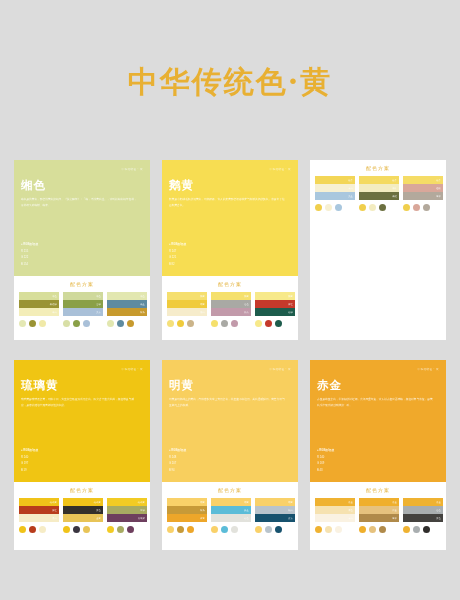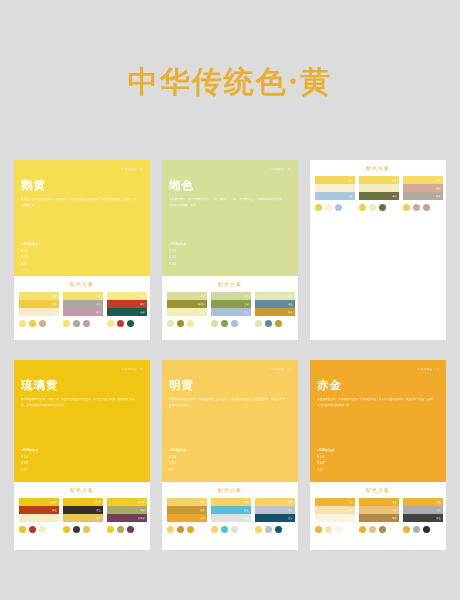--- a/index.html
+++ b/index.html
@@ -134,20 +134,92 @@
 </style>
 </head>
 <body>
 
 <div id="page">
 
   <div class="page-title">中华传统色·黄</div>
 
   <div class="grid">
       <div class="card">
+        <div class="hero" style="background: rgb(215, 222, 154);">
+          <div class="watermark">中华传统色 · 黄</div>
+          <div class="cname">缃色</div>
+          <div class="cdesc">缃色是浅黄色，形容浅黄色的绢帛。《说文解字》：「缃，帛浅黄色也。」古时以缃色绢帛包书，故书卷又称缃帙、缃素。</div>
+          <div class="cvals">
+            <div class="vline head">● RGB值/色值</div>
+            <div class="vline">R 215</div>
+            <div class="vline">G 222</div>
+            <div class="vline">B 154</div>
+          </div>
+        </div>
+        <div class="pal">
+          <div class="pal-title">配色方案</div>
+          <div class="pal-row">
+            <div class="pal-col">
+              <div class="stack">
+                <div class="band" style="background: rgb(215, 222, 154);">
+                  <span>缃色</span>
+                </div>
+                <div class="band" style="background: rgb(154, 147, 52);">
+                  <span>橄榄绿</span>
+                </div>
+                <div class="band" style="background: rgb(243, 237, 184);">
+                  <span>米白</span>
+                </div>
+              </div>
+              <div class="dots">
+                <div class="dot" style="background: rgb(228, 232, 180);"></div>
+                <div class="dot" style="background: rgb(154, 147, 52);"></div>
+                <div class="dot" style="background: rgb(240, 233, 168);"></div>
+              </div>
+            </div>
+            <div class="pal-col">
+              <div class="stack">
+                <div class="band" style="background: rgb(207, 217, 155);">
+                  <span>缃色</span>
+                </div>
+                <div class="band" style="background: rgb(138, 160, 72);">
+                  <span>苔绿</span>
+                </div>
+                <div class="band" style="background: rgb(169, 192, 216);">
+                  <span>天青</span>
+                </div>
+              </div>
+              <div class="dots">
+                <div class="dot" style="background: rgb(216, 223, 166);"></div>
+                <div class="dot" style="background: rgb(138, 160, 72);"></div>
+                <div class="dot" style="background: rgb(169, 192, 216);"></div>
+              </div>
+            </div>
+            <div class="pal-col">
+              <div class="stack">
+                <div class="band" style="background: rgb(226, 231, 176);">
+                  <span>缃色</span>
+                </div>
+                <div class="band" style="background: rgb(95, 139, 160);">
+                  <span>黛蓝</span>
+                </div>
+                <div class="band" style="background: rgb(199, 154, 46);">
+                  <span>秋香</span>
+                </div>
+              </div>
+              <div class="dots">
+                <div class="dot" style="background: rgb(226, 231, 176);"></div>
+                <div class="dot" style="background: rgb(95, 139, 160);"></div>
+                <div class="dot" style="background: rgb(199, 154, 46);"></div>
+              </div>
+            </div>
+          </div>
+        </div>
+      </div>
+      <div class="card">
         <div class="hero" style="background: rgb(247, 221, 82);">
           <div class="watermark">中华传统色 · 黄</div>
           <div class="cname">鹅黄</div>
           <div class="cdesc">鹅黄是小鹅绒毛般的淡黄色，明亮娇嫩。古人以鹅黄形容初春柳芽与新酿美酒的颜色，亦是女子妆面额黄之色。</div>
           <div class="cvals">
             <div class="vline head">● RGB值/色值</div>
             <div class="vline">R 247</div>
             <div class="vline">G 221</div>
             <div class="vline">B 82</div>
           </div>
@@ -200,92 +272,20 @@
                   <span>朱红</span>
                 </div>
                 <div class="band" style="background: rgb(29, 92, 76);">
                   <span>松绿</span>
                 </div>
               </div>
               <div class="dots">
                 <div class="dot" style="background: rgb(247, 233, 138);"></div>
                 <div class="dot" style="background: rgb(197, 57, 43);"></div>
                 <div class="dot" style="background: rgb(29, 92, 76);"></div>
-              </div>
-            </div>
-          </div>
-        </div>
-      </div>
-      <div class="card">
-        <div class="hero" style="background: rgb(215, 222, 154);">
-          <div class="watermark">中华传统色 · 黄</div>
-          <div class="cname">缃色</div>
-          <div class="cdesc">缃色是浅黄色，形容浅黄色的绢帛。《说文解字》：「缃，帛浅黄色也。」古时以缃色绢帛包书，故书卷又称缃帙、缃素。</div>
-          <div class="cvals">
-            <div class="vline head">● RGB值/色值</div>
-            <div class="vline">R 215</div>
-            <div class="vline">G 222</div>
-            <div class="vline">B 154</div>
-          </div>
-        </div>
-        <div class="pal">
-          <div class="pal-title">配色方案</div>
-          <div class="pal-row">
-            <div class="pal-col">
-              <div class="stack">
-                <div class="band" style="background: rgb(215, 222, 154);">
-                  <span>缃色</span>
-                </div>
-                <div class="band" style="background: rgb(154, 147, 52);">
-                  <span>橄榄绿</span>
-                </div>
-                <div class="band" style="background: rgb(243, 237, 184);">
-                  <span>米白</span>
-                </div>
-              </div>
-              <div class="dots">
-                <div class="dot" style="background: rgb(228, 232, 180);"></div>
-                <div class="dot" style="background: rgb(154, 147, 52);"></div>
-                <div class="dot" style="background: rgb(240, 233, 168);"></div>
-              </div>
-            </div>
-            <div class="pal-col">
-              <div class="stack">
-                <div class="band" style="background: rgb(207, 217, 155);">
-                  <span>缃色</span>
-                </div>
-                <div class="band" style="background: rgb(138, 160, 72);">
-                  <span>苔绿</span>
-                </div>
-                <div class="band" style="background: rgb(169, 192, 216);">
-                  <span>天青</span>
-                </div>
-              </div>
-              <div class="dots">
-                <div class="dot" style="background: rgb(216, 223, 166);"></div>
-                <div class="dot" style="background: rgb(138, 160, 72);"></div>
-                <div class="dot" style="background: rgb(169, 192, 216);"></div>
-              </div>
-            </div>
-            <div class="pal-col">
-              <div class="stack">
-                <div class="band" style="background: rgb(226, 231, 176);">
-                  <span>缃色</span>
-                </div>
-                <div class="band" style="background: rgb(95, 139, 160);">
-                  <span>黛蓝</span>
-                </div>
-                <div class="band" style="background: rgb(199, 154, 46);">
-                  <span>秋香</span>
-                </div>
-              </div>
-              <div class="dots">
-                <div class="dot" style="background: rgb(226, 231, 176);"></div>
-                <div class="dot" style="background: rgb(95, 139, 160);"></div>
-                <div class="dot" style="background: rgb(199, 154, 46);"></div>
               </div>
             </div>
           </div>
         </div>
       </div>
       <div class="card">
         <div class="pal">
           <div class="pal-title">配色方案</div>
           <div class="pal-row">
             <div class="pal-col">

